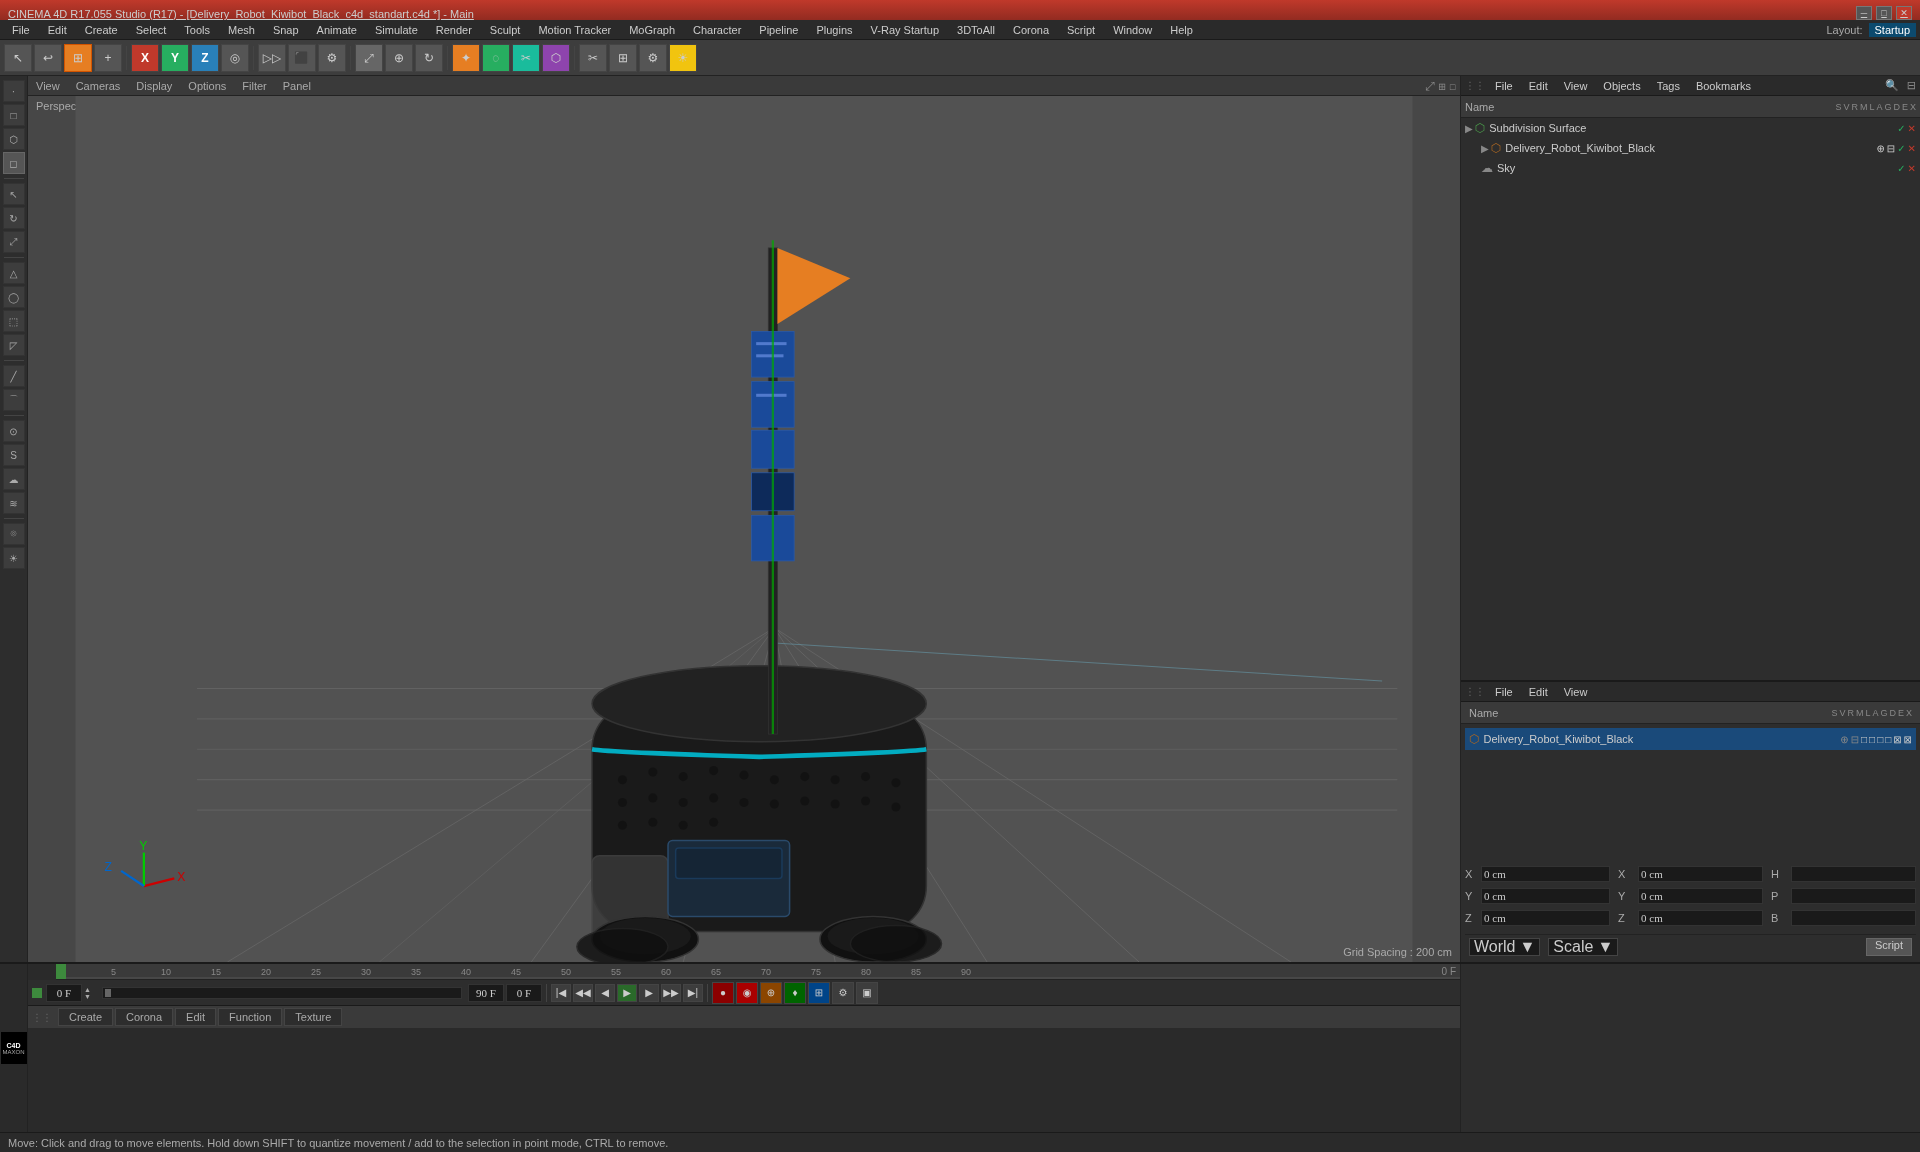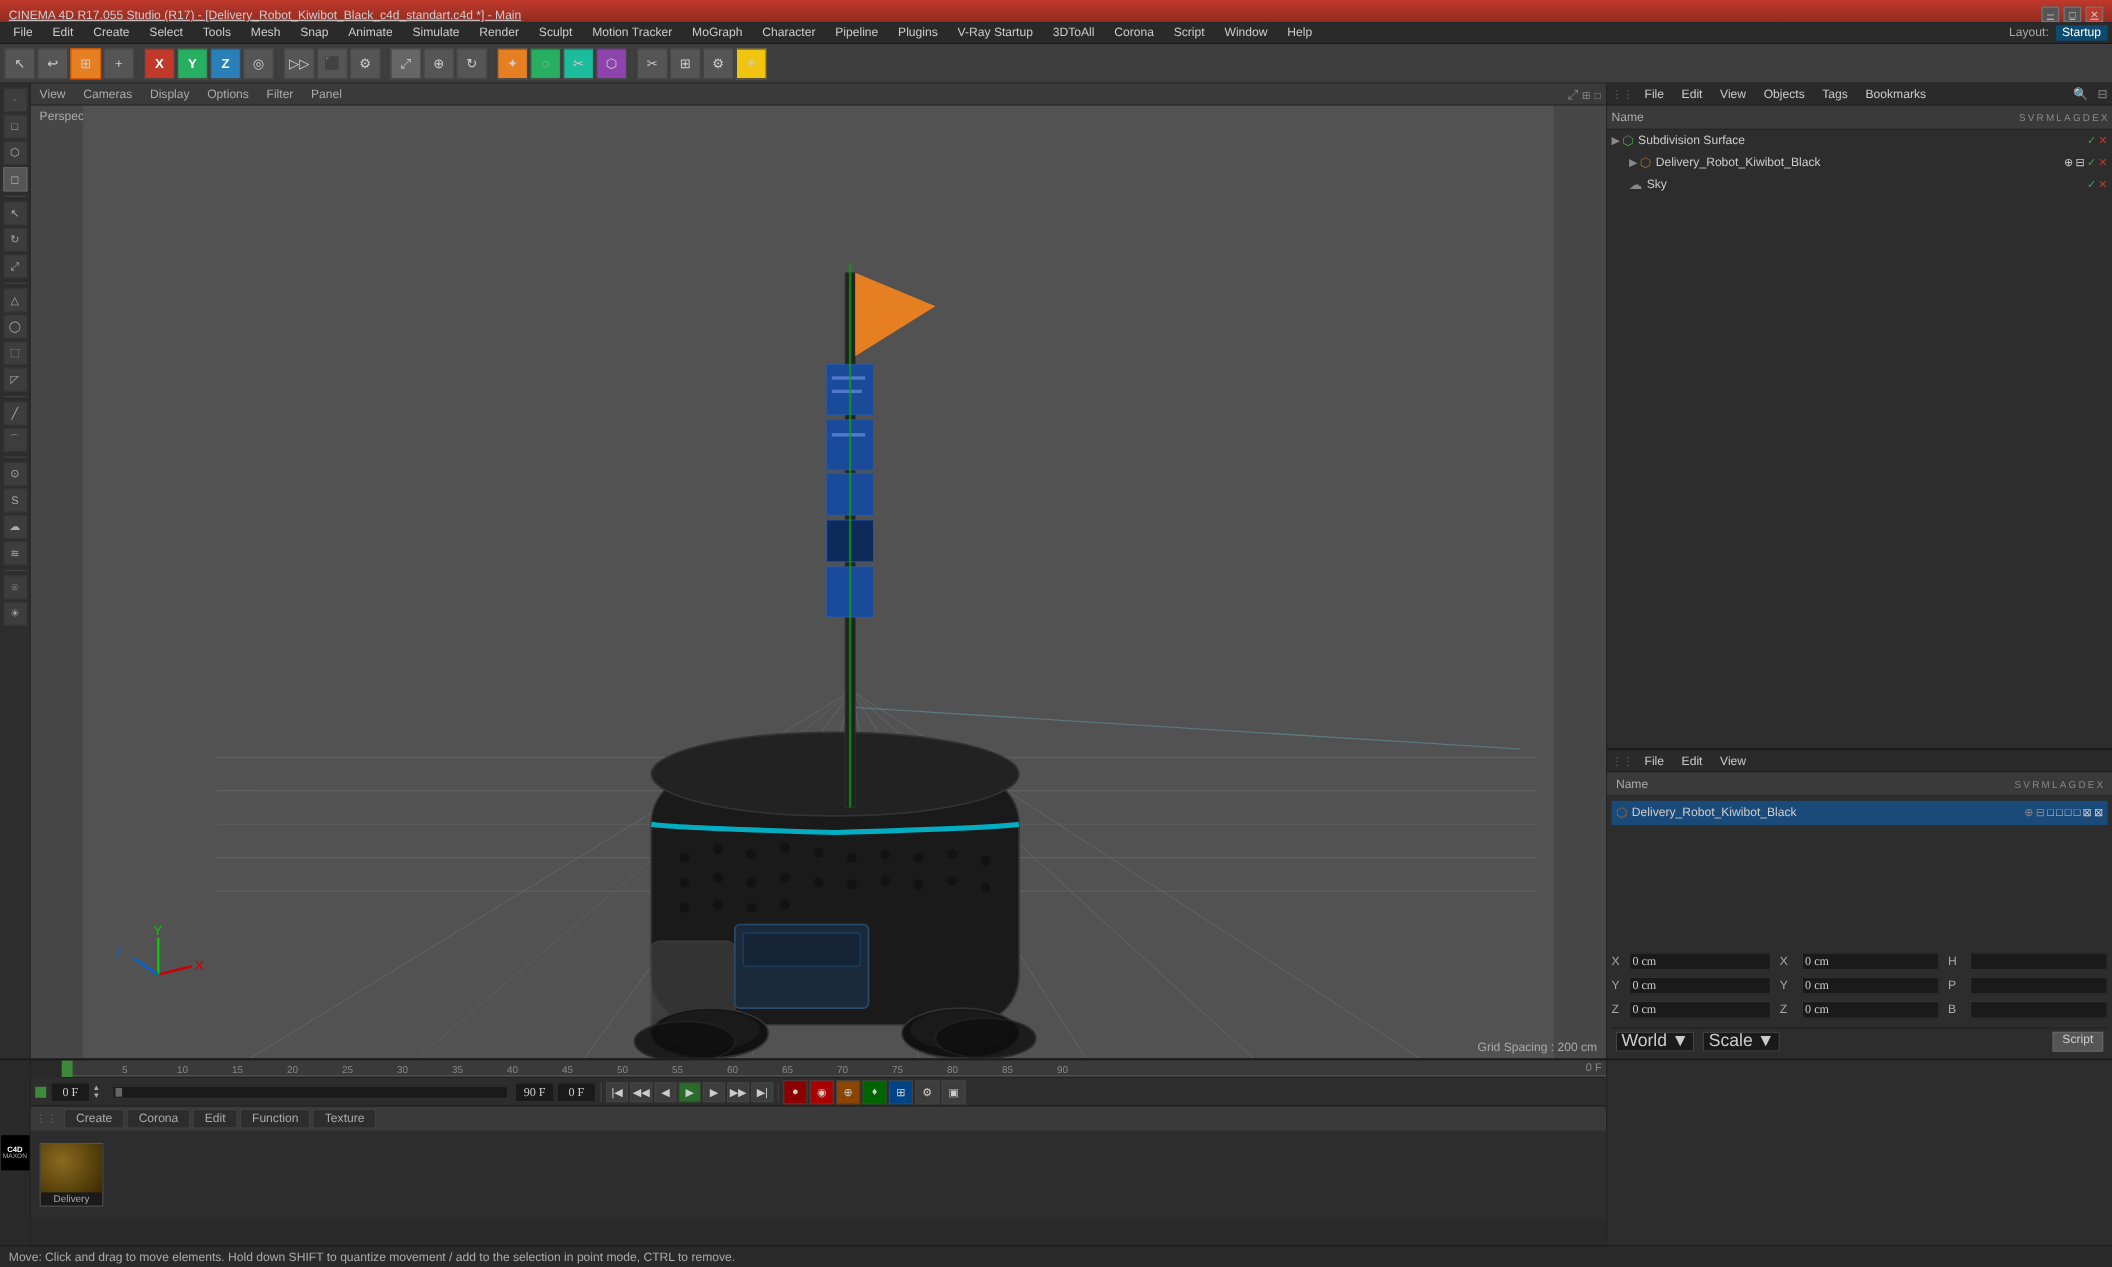--- a/index.html
+++ b/index.html
@@ -587,26 +587,20 @@
 
     <div id="tabs-strip">
       <span style="color:#666;font-size:10px;margin-right:4px;">⋮⋮</span>
       <div class="ct-tab">Create</div>
       <div class="ct-tab">Corona</div>
       <div class="ct-tab">Edit</div>
       <div class="ct-tab">Function</div>
       <div class="ct-tab">Texture</div>
     </div>
 
-    <div id="material-area">
-      <div class="mat-swatch">
-        <div class="mat-preview mat-preview-orange" style="background:radial-gradient(circle at 35% 35%, #8a6a20, #3a2a00);"></div>
-        <span class="mat-label">Delivery</span>
-      </div>
-    </div>
   </div>
 
   <div id="bottom-right" style="width:460px;background:#2d2d2d;border-left:1px solid #222;">
     
   </div>
 </div>
 
 <div id="statusbar">
   <span id="statusbar-text">Move: Click and drag to move elements. Hold down SHIFT to quantize movement / add to the selection in point mode, CTRL to remove.</span>
 </div>

